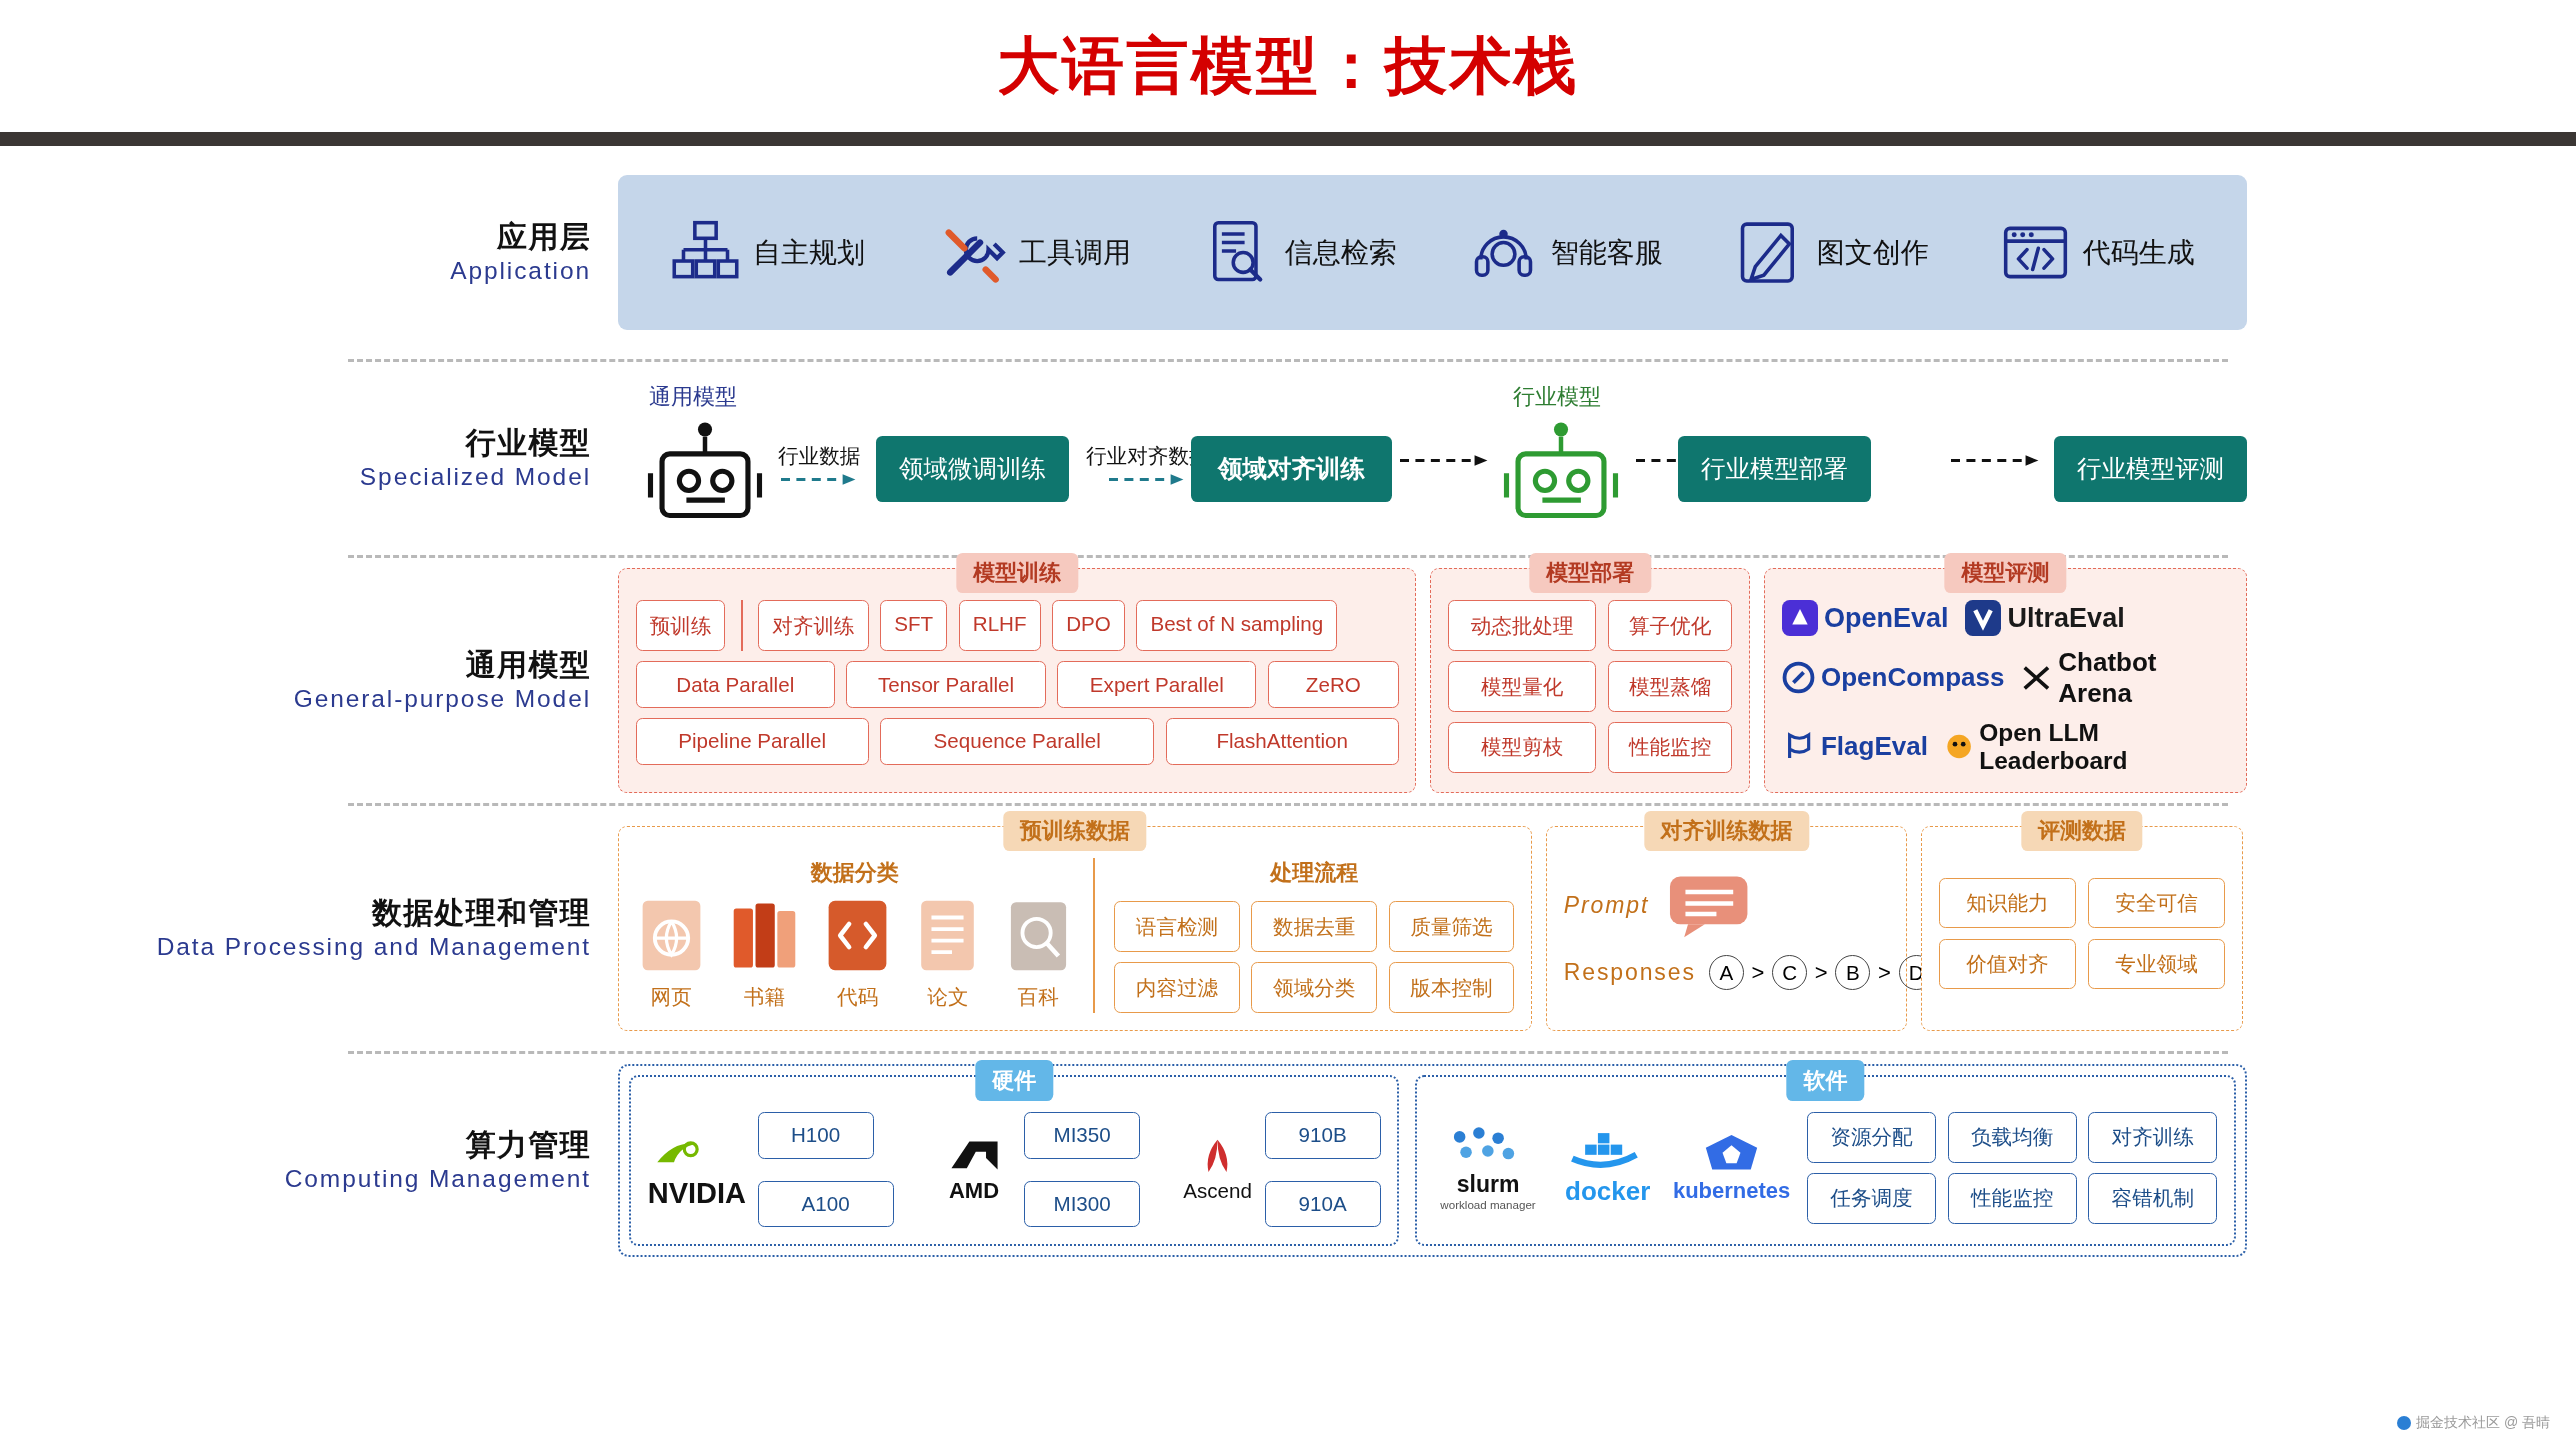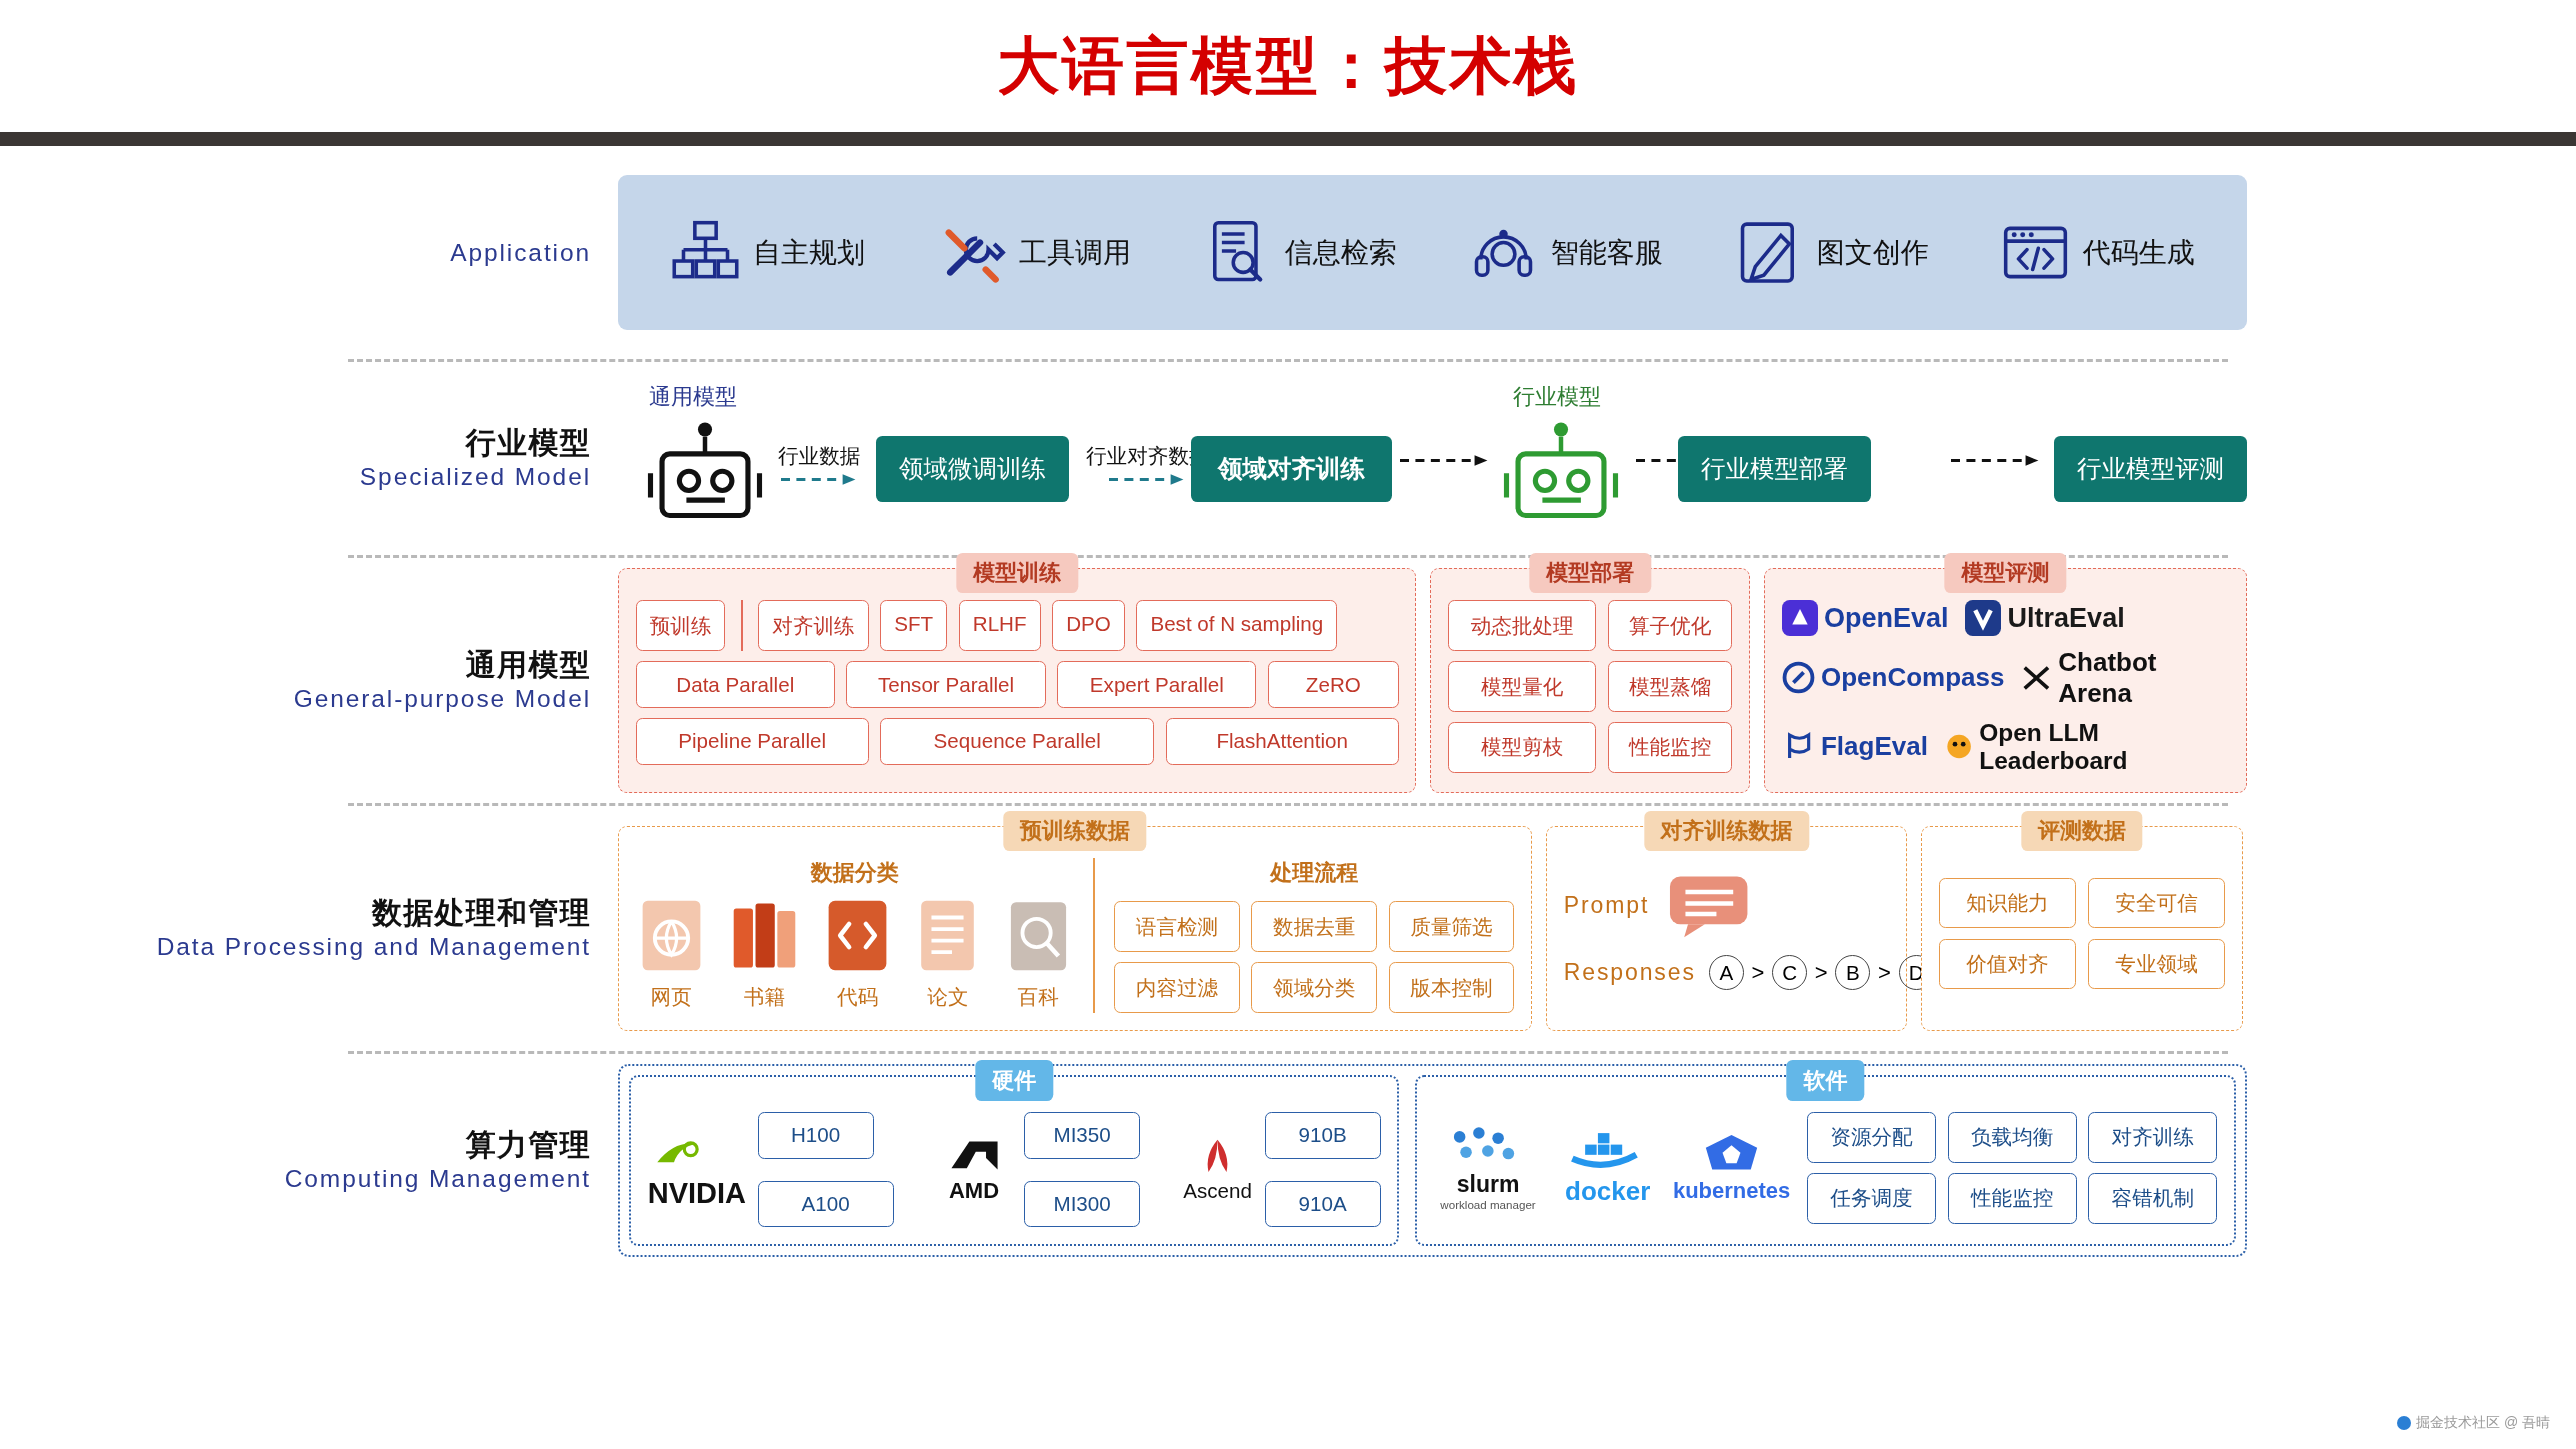--- a/index.html
+++ b/index.html
@@ -164,20 +164,21 @@
 
 <div class="title-bar">
   <div class="title-text">大语言模型：技术栈</div>
 </div>
 <div class="title-rule"></div>
 
 <div class="content">
 
   <div class="row" style="height:213px;">
     <div class="row-label">
+      <div class="cn">应用层</div>
       <div class="en">Application</div>
     </div>
     <div class="row-body">
       <div class="app-band">
 
         <div class="app-item">
           <span class="app-icon">
             <svg viewBox="0 0 100 100" width="71" height="71">
               <rect x="35" y="8" width="30" height="22" fill="none" stroke="#1c2b8a" stroke-width="5"></rect>
               <rect x="6" y="62" width="26" height="22" fill="none" stroke="#1c2b8a" stroke-width="5"></rect>
@@ -510,21 +511,21 @@
                 <div class="chip orange" style="flex:1">领域分类</div>
                 <div class="chip orange" style="flex:1">版本控制</div>
               </div>
             </div>
           </div>
         </div>
 
         <div class="panel orange" style="width:361px;">
           <div class="panel-title">对齐训练数据</div>
           <div style="display:flex; align-items:center; gap:16.7px; margin-top:11.6px;">
-            <div style="font-size:23px; color:#c2701a; letter-spacing:1.9px;">Prompt</div>
+            <div style="font-size:23px; color:#c2701a; letter-spacing:1.9px;font-style:italic;">Prompt</div>
             <svg width="97" height="71" viewBox="0 0 150 110">
               <rect x="6" y="10" width="120" height="74" rx="16" fill="#e8907a"></rect>
               <path d="M34 84 L28 104 L60 84z" fill="#e8907a"></path>
               <path d="M30 34 H104 M30 52 H104 M30 68 H78" stroke="#fff" stroke-width="7"></path>
             </svg>
           </div>
           <div style="display:flex; align-items:center; gap:13px; margin-top:14px;">
             <div style="font-size:23px; color:#c2701a; letter-spacing:1.9px;">Responses</div>
             <div style="display:flex; align-items:center; gap:7.7px;">
               <span style="display:inline-flex;align-items:center;justify-content:center;width:35px;height:35px;border-radius:50%;border:1.9px solid #444;font-size:20.6px;">A</span>

